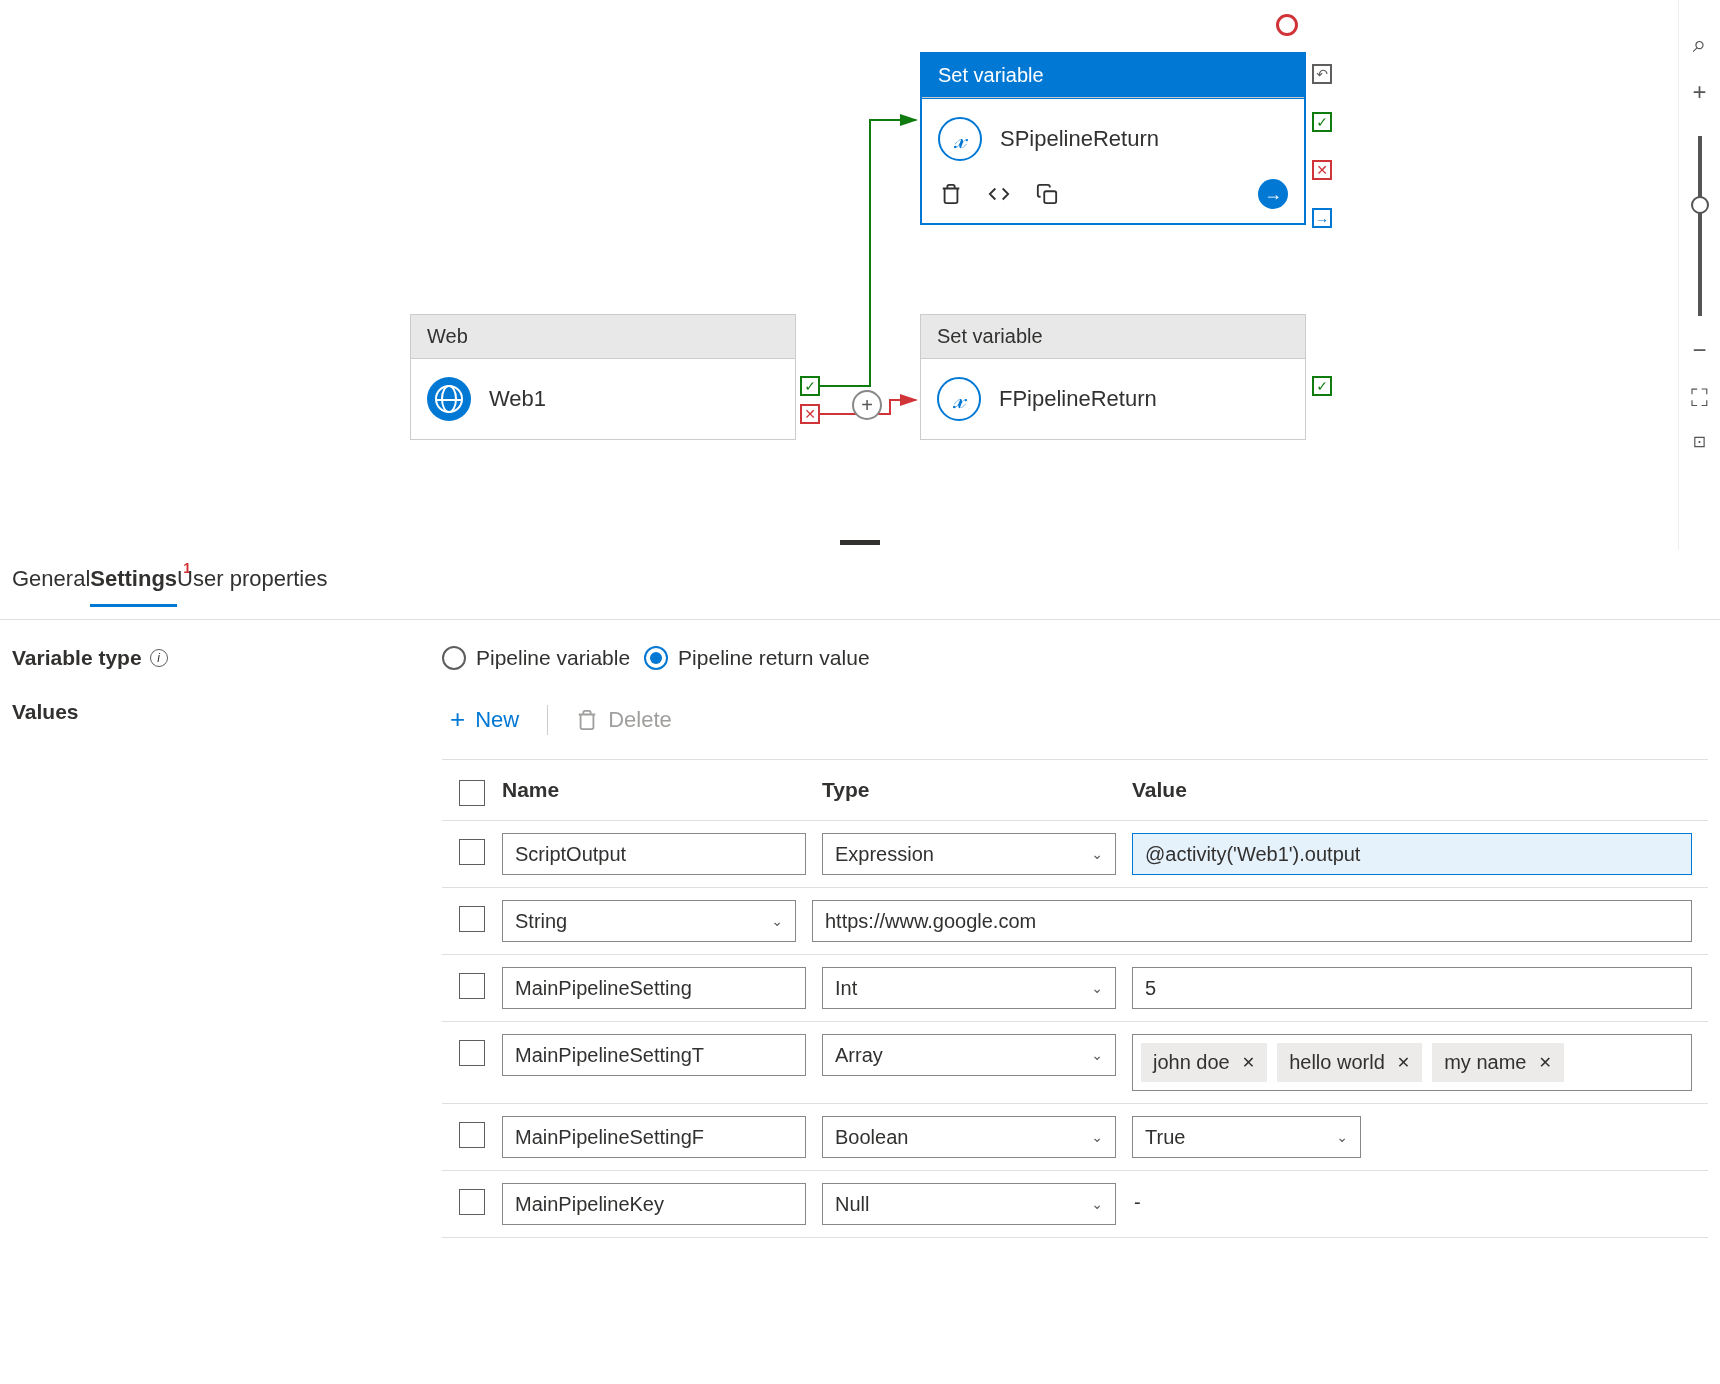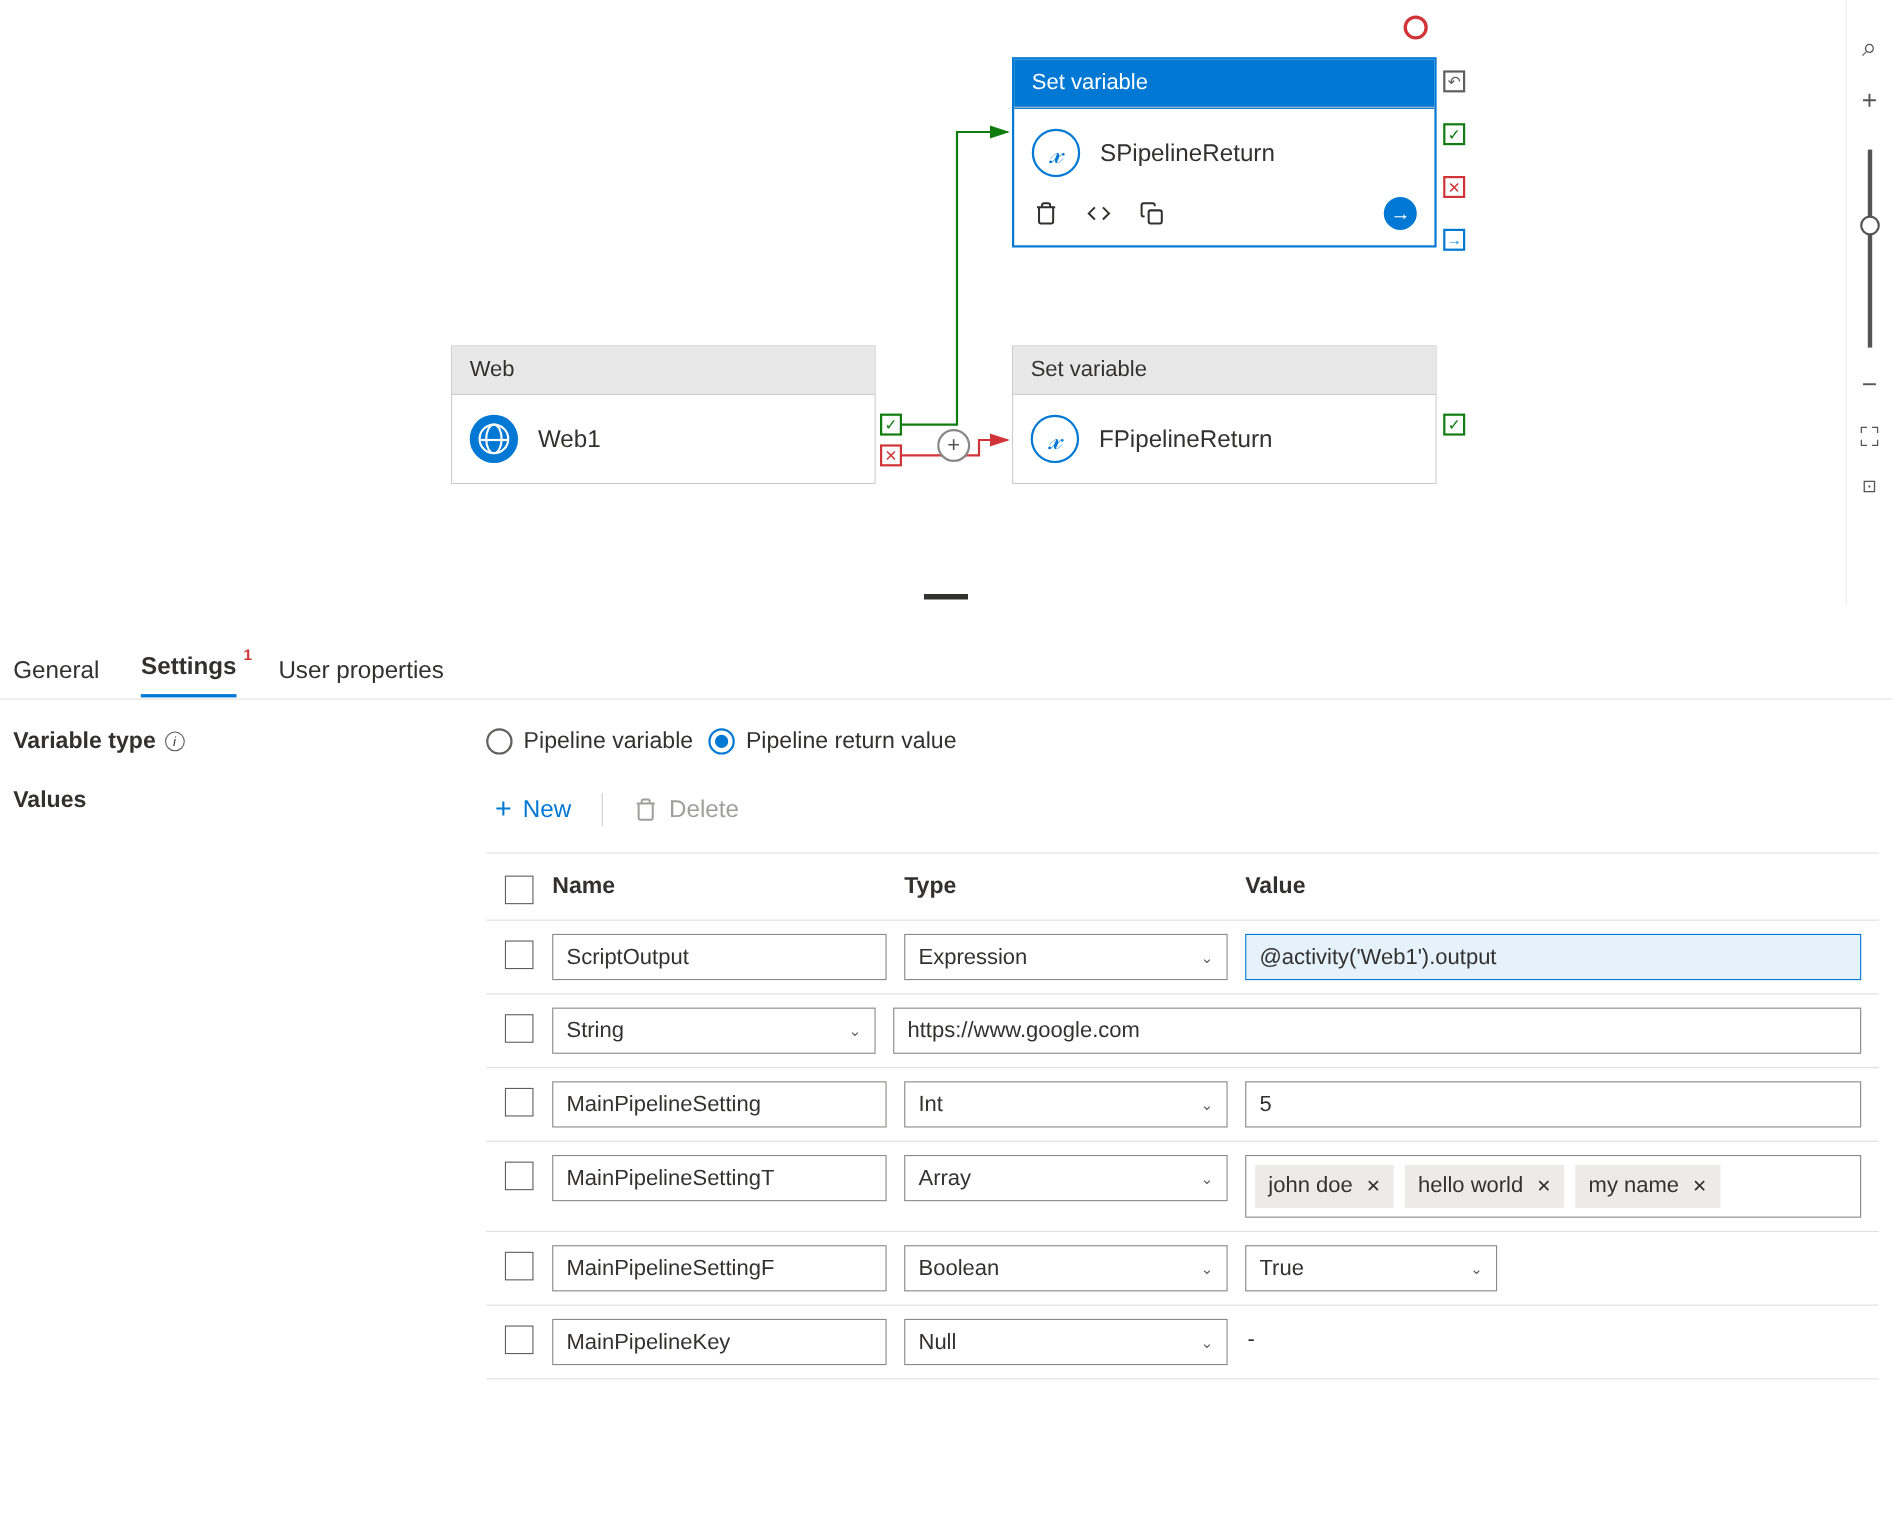--- a/index.html
+++ b/index.html
@@ -44,23 +44,23 @@
     
     
     .right-toolbar { position: absolute; right: 0; top: 0; width: 42px; background: #fff; border-left: 1px solid #eee; display: flex; flex-direction: column; align-items: center; gap: 20px; padding-top: 30px; font-size: 24px; color: #555; }
     .slider { width: 4px; height: 180px; background: #555; position: relative; margin-top: 10px; }
     .slider-thumb { position: absolute; top: 60px; left: -7px; width: 18px; height: 18px; border-radius: 50%; background: #fff; border: 2px solid #555; }
     
     
     .drag-handle { position: absolute; top: 540px; left: 50%; transform: translateX(-50%); width: 40px; height: 5px; background: #323130; }
     
     
-    .tabs { display: flex; gap: 38px; padding: 16px 12px 1px; border-bottom: 1px solid #e1dfdd; align-items: flex-end; }
+    .tabs { display: flex; padding: 16px 12px 12px; border-bottom: 1px solid #e1dfdd; }
     .tab { font-size: 22px; padding-bottom: 12px; cursor: pointer; position: relative; }
-    .tab.active { font-weight: 600; border-bottom: 3px solid #0078d4; margin-top: 27px; }
+    .tab.active { font-weight: 600; border-bottom: 3px solid #0078d4; }
     .tab-badge { position: absolute; top: -6px; right: -14px; color: #d13438; font-size: 14px; font-weight: 600; }
     
     
     .settings { padding: 26px 12px; }
     .setting-row { display: flex; align-items: flex-start; margin-bottom: 30px; }
     .setting-label { width: 430px; font-size: 21px; font-weight: 600; display: flex; align-items: center; gap: 8px; }
     .info-icon { width: 18px; height: 18px; border: 1.5px solid #605e5c; border-radius: 50%; display: inline-flex; align-items: center; justify-content: center; font-size: 12px; font-weight: normal; font-style: italic; }
     
     .radio-group { display: flex; gap: 14px; }
     .radio { display: flex; align-items: center; gap: 10px; font-size: 21px; cursor: pointer; }

